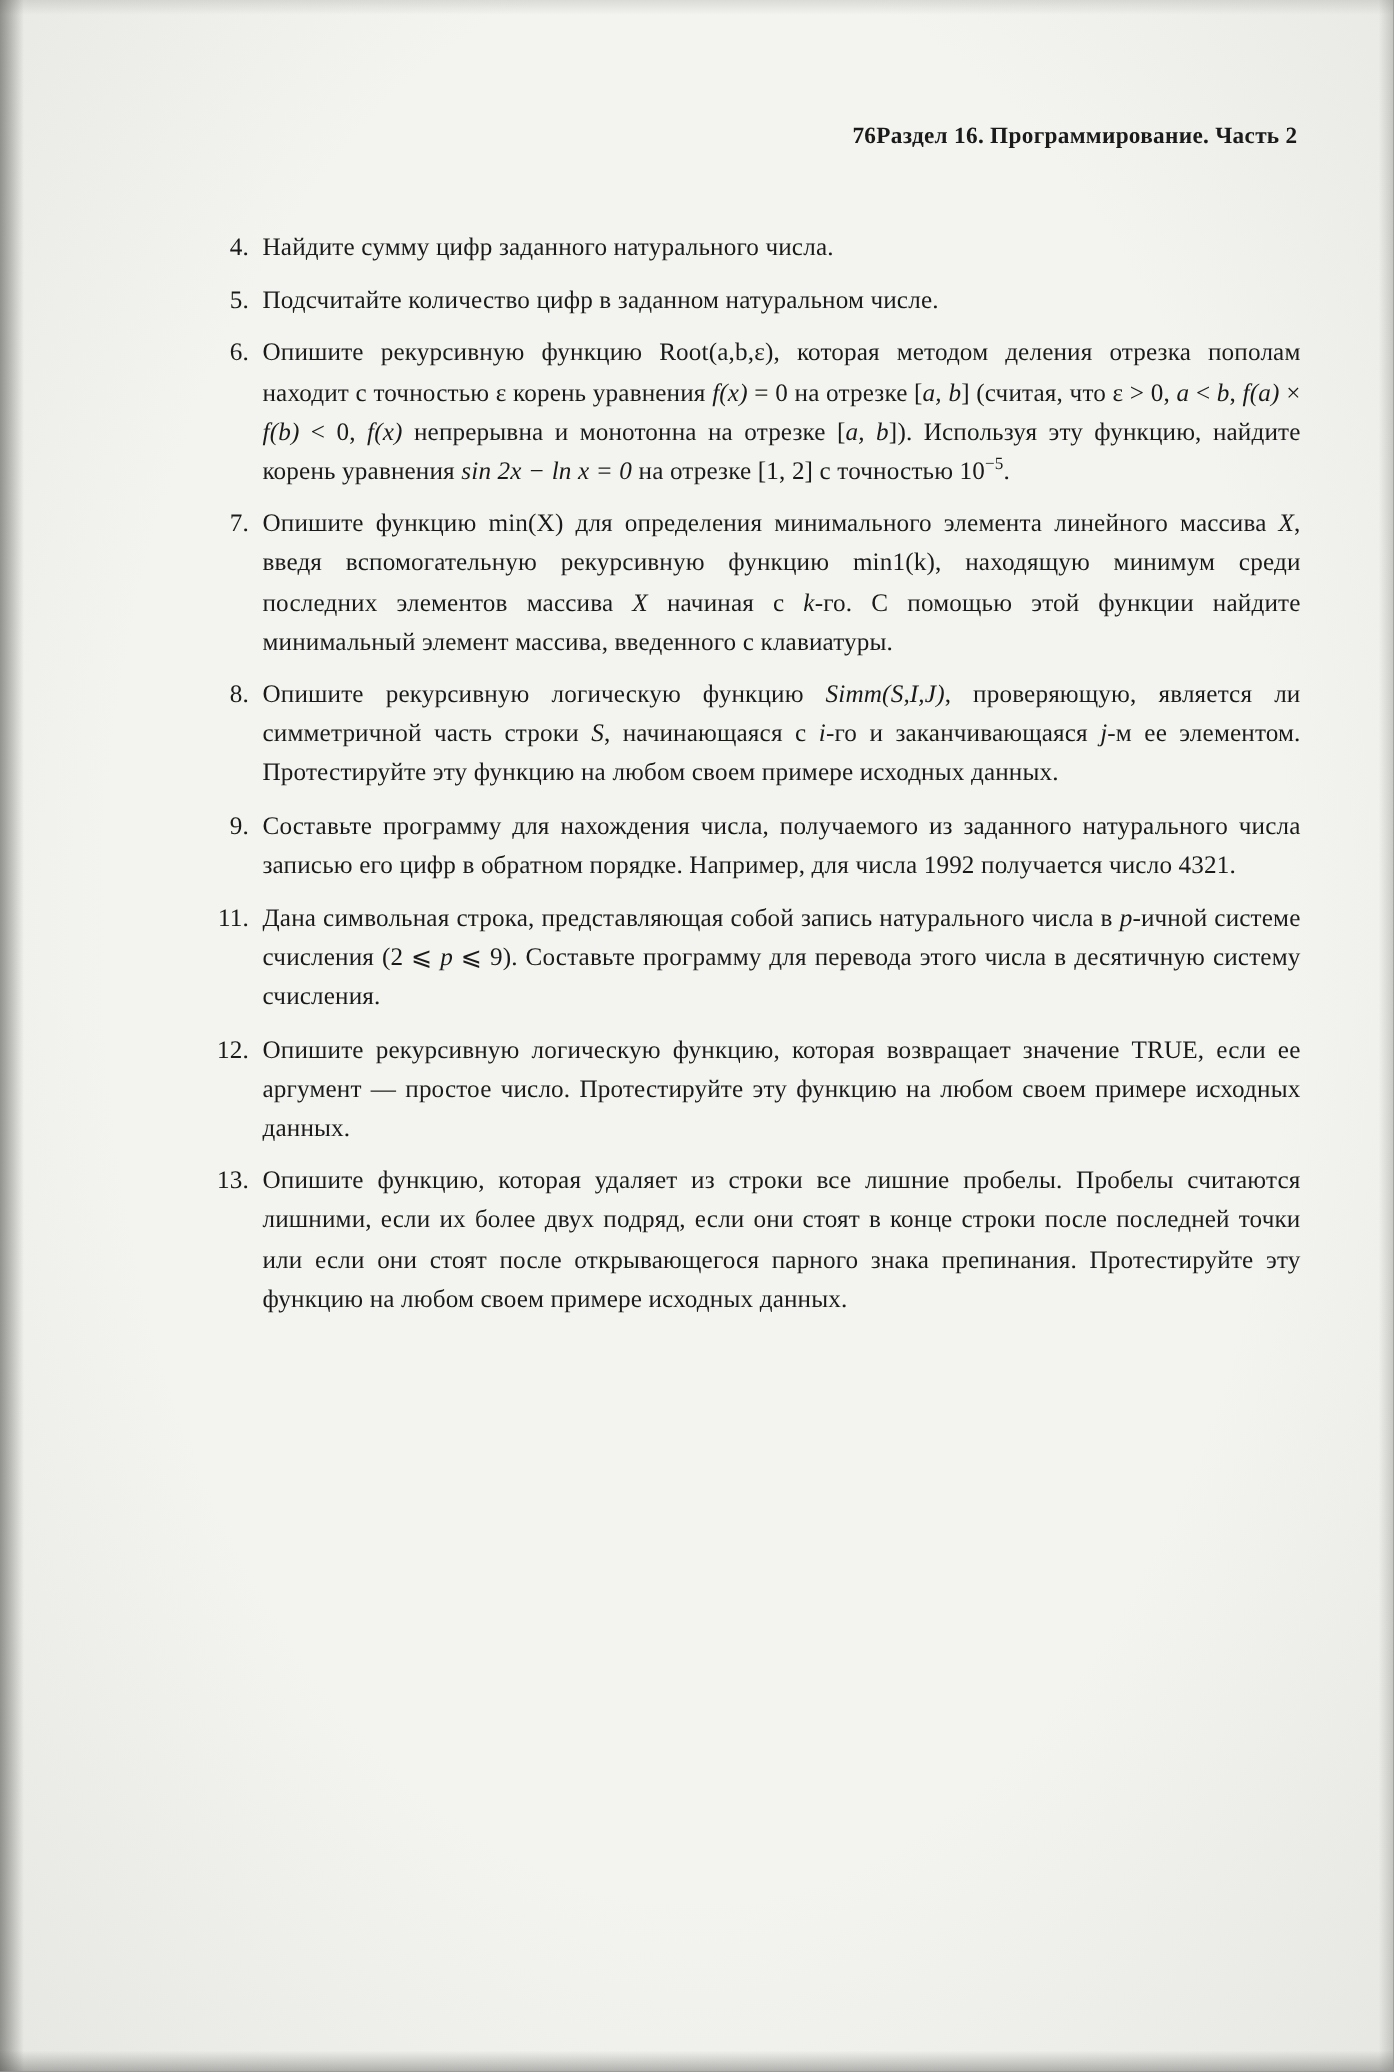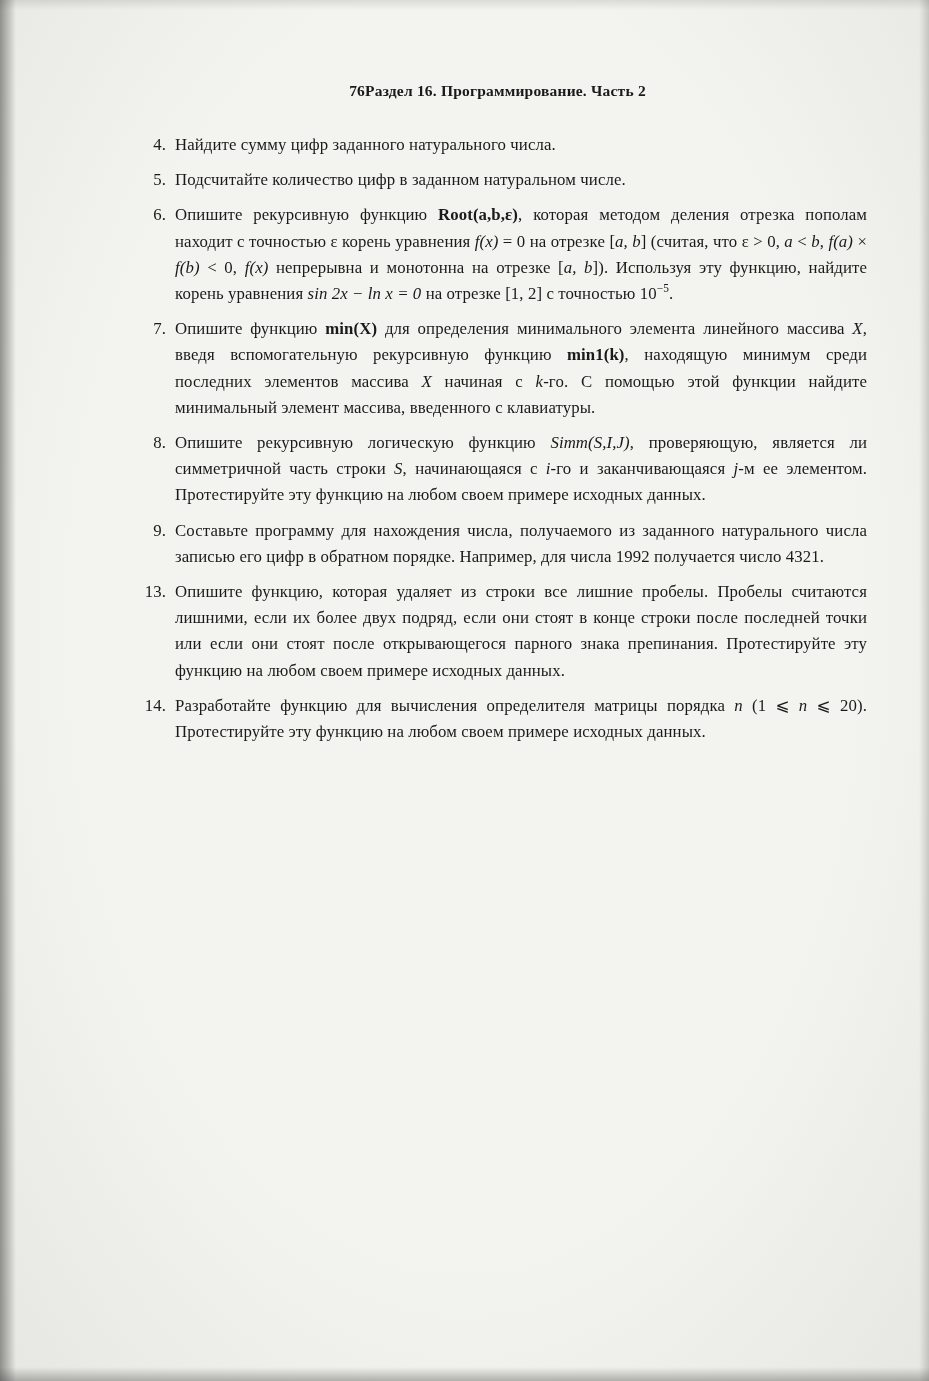--- a/index.html
+++ b/index.html
@@ -23,26 +23,26 @@
 
   .content {
     position: absolute;
     left: 128px;
     right: 62px;
     top: 82px;
   }
 
   .header-row {
     display: flex;
-    justify-content: center;
+    justify-content: flex-end;
     align-items: baseline;
     font-weight: bold;
     font-size: 15.5px;
     letter-spacing: 0.2px;
-    margin-bottom: 32px;
+    margin-bottom: 52px;
   }
   .header-row .page-num { padding-left: 2px; }
   .header-row .running-title { padding-right: 2px; }
 
   .doc-list { font-size: 16.8px; line-height: 1.56; letter-spacing: 0.1px; }
 
   .item {
     display: flex;
     margin-bottom: 9px;
   }
@@ -50,21 +50,21 @@
     flex: 0 0 38px;
     text-align: right;
     padding-right: 9px;
     white-space: nowrap;
   }
   .item .body {
     flex: 1;
     text-align: justify;
   }
 
-  .body b  { font-weight: bold; }
+  .body b  { font-weight: normal; }
   .body i  { }
   .body .bi { font-weight: normal; font-style: italic; }
   .body sup { font-size: 0.68em; line-height: 0; }
 </style>
 </head>
 <body>
 
 <div class="scan">
   <div class="content">
 
@@ -92,23 +92,27 @@
         </div>
         <div class="item">
           <span class="num">8.</span>
           <span class="body">Опишите рекурсивную логическую функцию <span class="bi">Simm(S,I,J)</span>, проверяющую, является ли симметричной часть строки <i>S</i>, начинающаяся с <i>i</i>-го и заканчивающаяся <i>j</i>-м ее элементом. Протестируйте эту функцию на любом своем примере исходных данных.</span>
         </div>
         <div class="item">
           <span class="num">9.</span>
           <span class="body">Составьте программу для нахождения числа, получаемого из заданного натурального числа записью его цифр в обратном порядке. Например, для числа 1992 получается число 4321.</span>
         </div>
         <div class="item">
+          <span class="num">11.</span>
+          <span class="body">Дана символьная строка, представляющая собой запись натурального числа в <i>p</i>-ичной системе счисления (2 ⩽ <i>p</i> ⩽ 9). Составьте программу для перевода этого числа в десятичную систему счисления.</span>
+        </div>
+        <div class="item">
+          <span class="num">12.</span>
+          <span class="body">Опишите рекурсивную логическую функцию, которая возвращает значение <b>TRUE</b>, если ее аргумент — простое число. Протестируйте эту функцию на любом своем примере исходных данных.</span>
+        </div>
+        <div class="item">
           <span class="num">13.</span>
           <span class="body">Опишите функцию, которая удаляет из строки все лишние пробелы. Пробелы считаются лишними, если их более двух подряд, если они стоят в конце строки после последней точки или если они стоят после открывающегося парного знака препинания. Протестируйте эту функцию на любом своем примере исходных данных.</span>
-        </div>
-        <div class="item">
-          <span class="num">14.</span>
-          <span class="body">Разработайте функцию для вычисления определителя матрицы порядка <i>n</i> (1 ⩽ <i>n</i> ⩽ 20). Протестируйте эту функцию на любом своем примере исходных данных.</span>
         </div>
       </div>
 
   </div>
 </div>
 
 </body></html>

